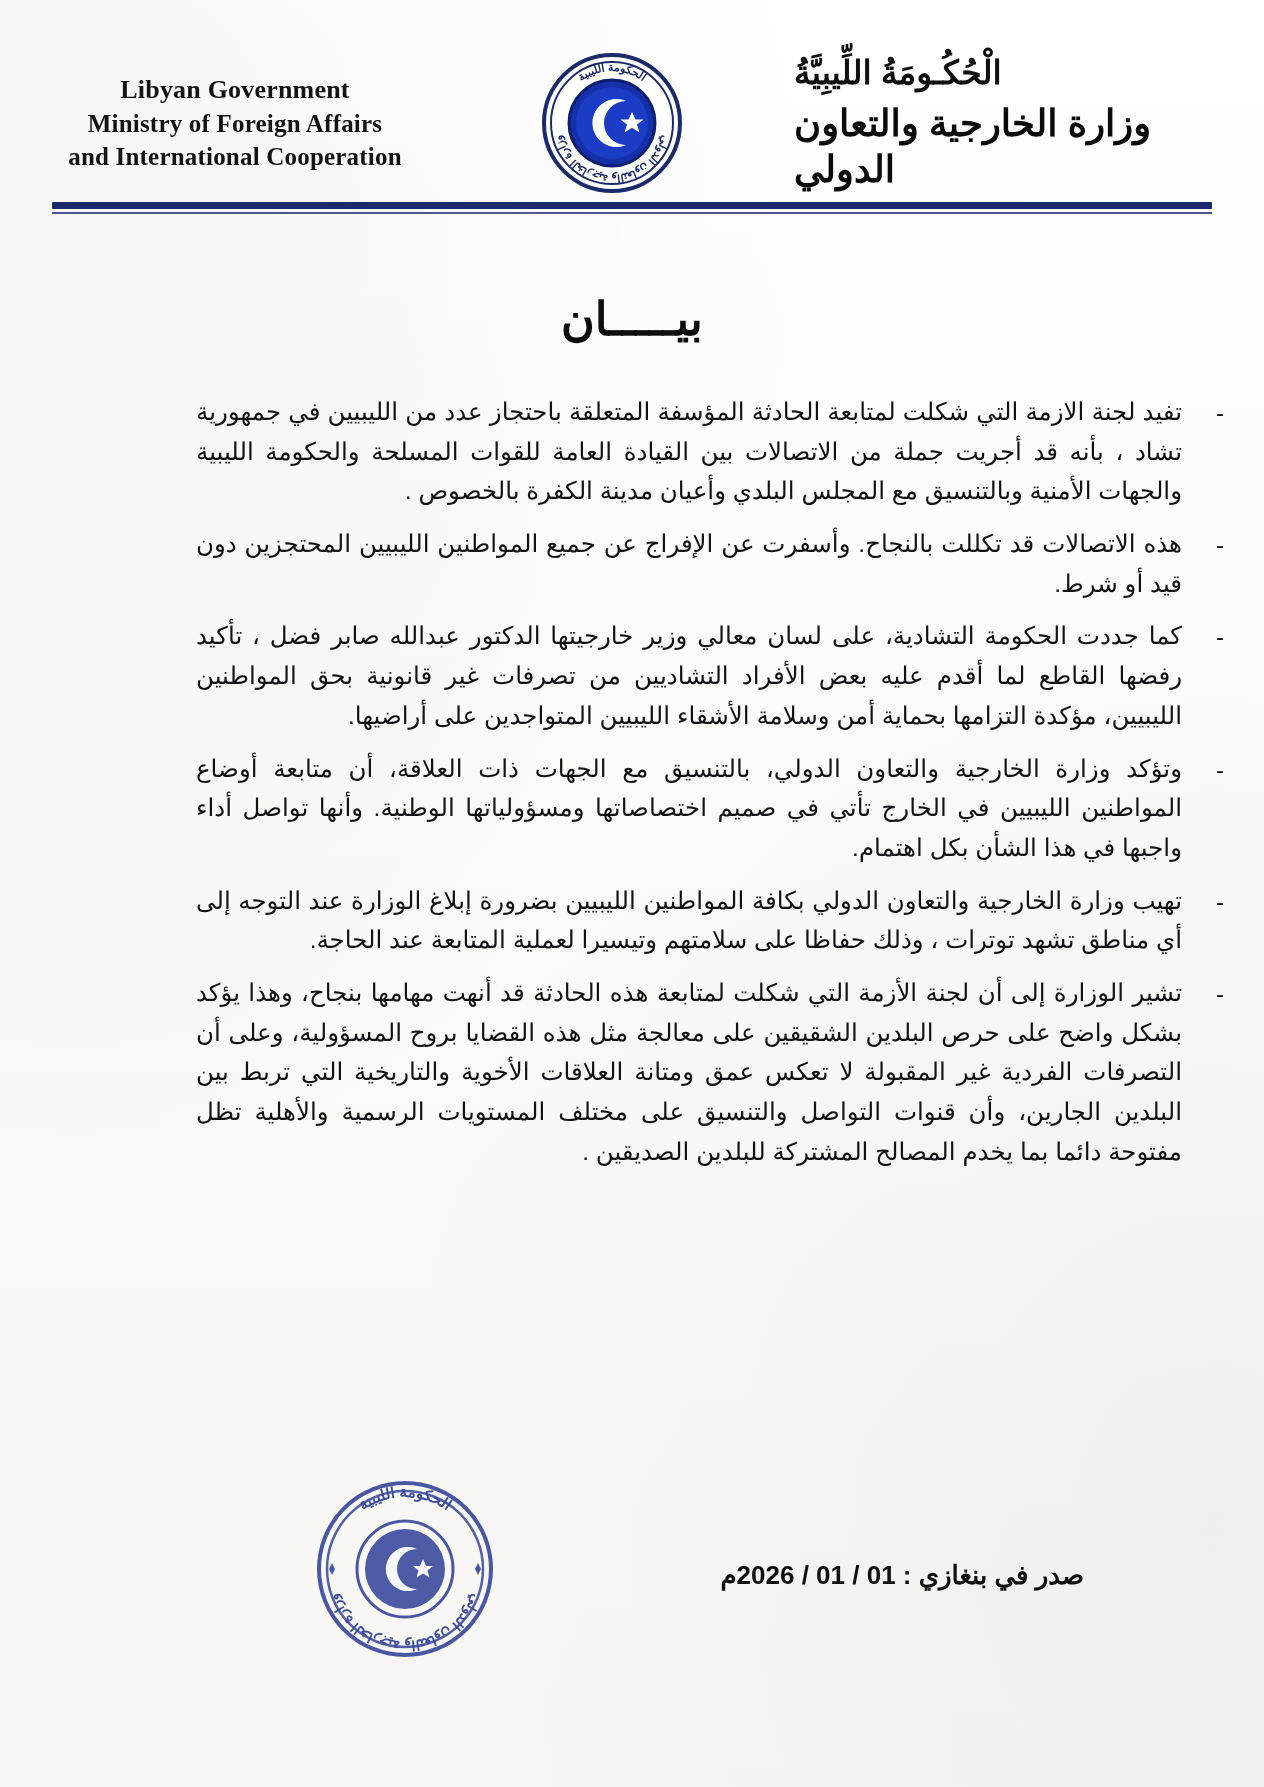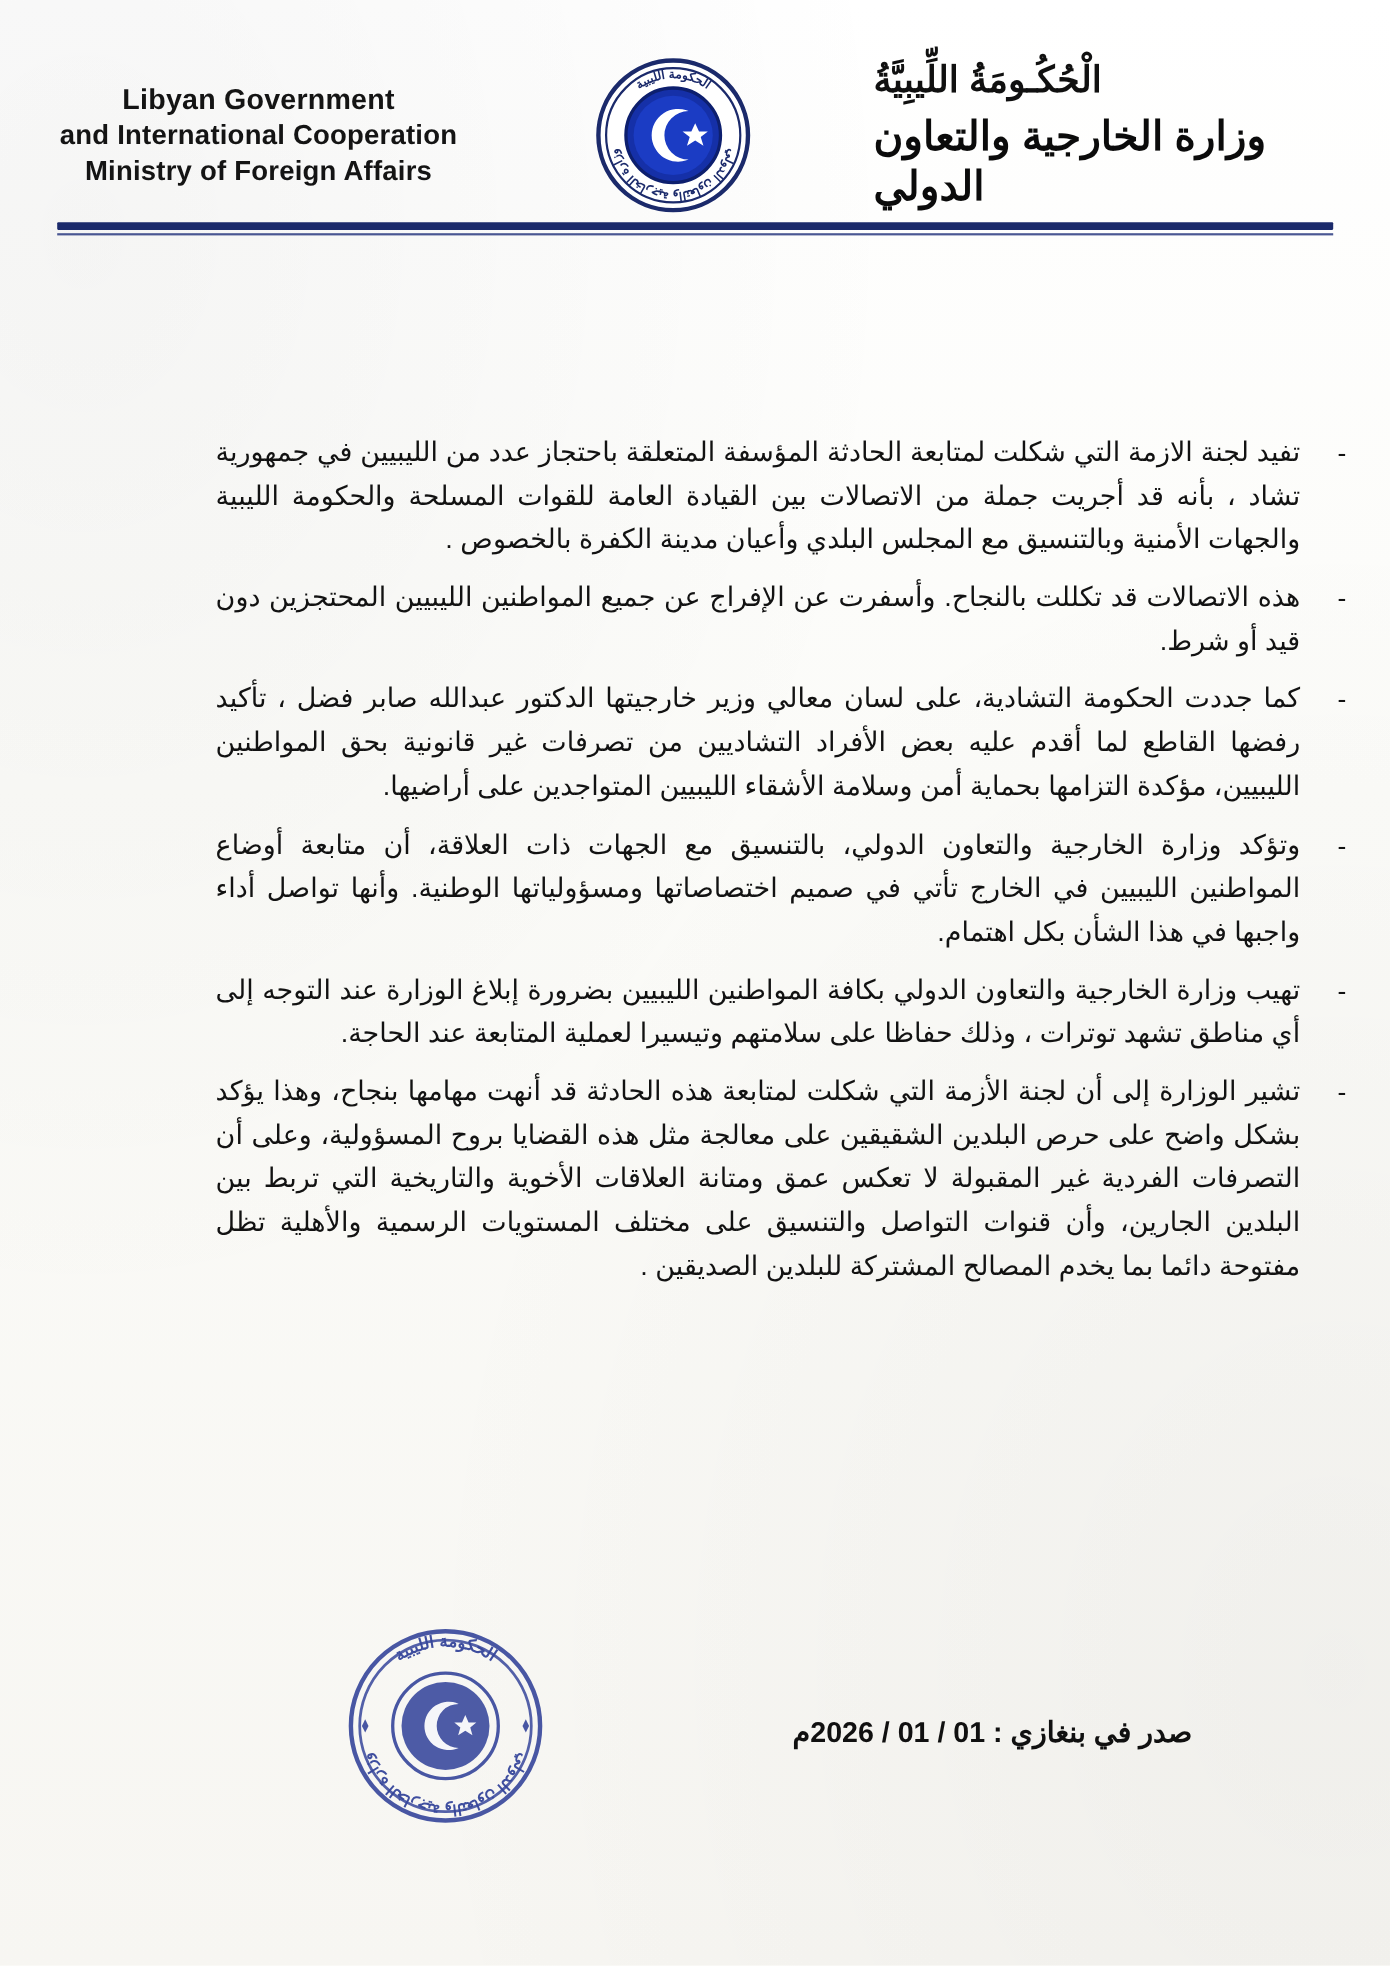--- a/index.html
+++ b/index.html
@@ -42,20 +42,21 @@
     height: 190px;
     display: flex;
     align-items: center;
     justify-content: space-between;
   }
   .header-left {
     width: 430px;
     text-align: center;
     padding-left: 40px;
     box-sizing: border-box;
+    font-family: Liberation Serif, serif;
   }
   .header-left .line {
     font-weight: bold;
     color: #141414;
     letter-spacing: 0.2px;
     line-height: 1.32;
   }
   .header-left .l1 { font-size: 26px; }
   .header-left .l2 { font-size: 25px; }
   .header-left .l3 { font-size: 25px; }
@@ -206,22 +207,22 @@
 <body>
 
 <div class="paper"></div>
 
 <div class="sheet">
 
   <div class="header">
 
     <div class="header-left">
       <div class="line l1">Libyan Government</div>
+      <div class="line l2">Ministry of Foreign Affairs</div>
       <div class="line l3">and International Cooperation</div>
-      <div class="line l2">Ministry of Foreign Affairs</div>
     </div>
 
     <div class="emblem">
       <svg width="210" height="200" viewBox="0 0 210 200" xmlns="http://www.w3.org/2000/svg">
 
         <g stroke="#1b2a6b" stroke-width="2.2" fill="none">
           <path d="M62 56 C42 78, 42 120, 66 146"></path>
           <path d="M148 56 C168 78, 168 120, 144 146"></path>
         </g>
         <g fill="#1b2a6b">
@@ -265,20 +266,21 @@
       <div class="ar2">وزارة الخارجية والتعاون الدولي</div>
     </div>
   </div>
 
   <div class="rule-wrap">
     <div class="rule-thick"></div>
     <div class="rule-thin"></div>
     <div class="rule-mask"></div>
   </div>
 
+  <div class="doc-title">بيـــــان</div>
 
   <div class="body-wrap">
     <ul class="points">
       <li>
         <span class="dash">-</span>
         <span>تفيد لجنة الازمة التي شكلت لمتابعة الحادثة المؤسفة المتعلقة باحتجاز عدد من الليبيين في جمهورية تشاد ، بأنه قد أجريت جملة من الاتصالات بين القيادة العامة للقوات المسلحة والحكومة الليبية والجهات الأمنية وبالتنسيق مع المجلس البلدي وأعيان مدينة الكفرة بالخصوص .</span>
       </li>
       <li>
         <span class="dash">-</span>
         <span>هذه الاتصالات قد تكللت بالنجاح. وأسفرت عن الإفراج عن جميع المواطنين الليبيين المحتجزين دون قيد أو شرط.</span>

